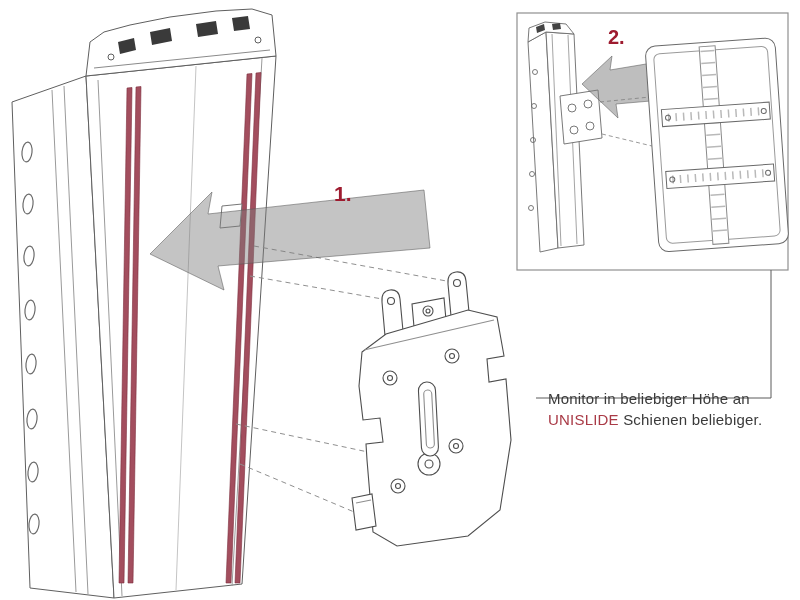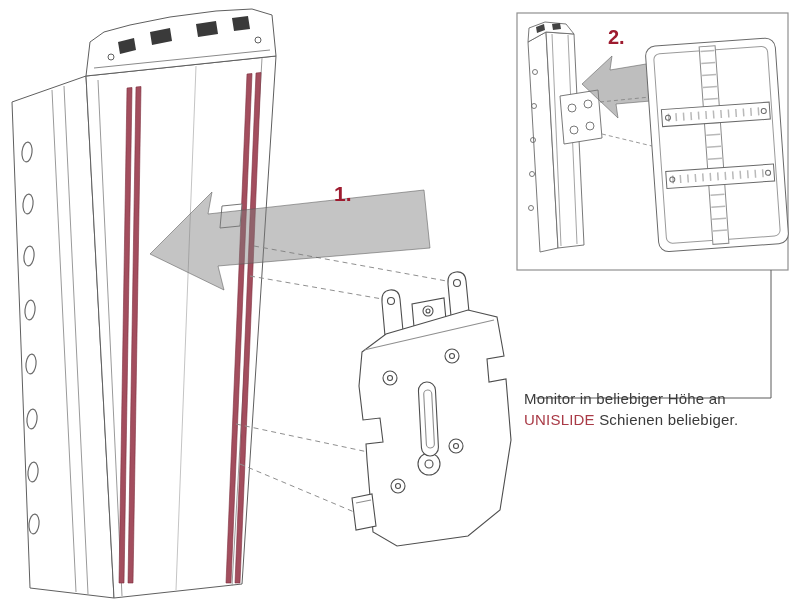--- a/index.html
+++ b/index.html
@@ -8,21 +8,21 @@
     font-family:"Liberation Sans", sans-serif;overflow:hidden;
   }
   .stage svg{position:absolute;left:0;top:0;}
   .step-label{
     position:absolute;font-weight:bold;color:#9e1b2f;
     font-family:"Liberation Sans", sans-serif;
   }
   .step-label.one{left:334px;top:182px;font-size:21px;}
   .step-label.two{left:608px;top:26px;font-size:20px;}
   .caption{
-    position:absolute;left:524px;top:388px;width:252px;
+    position:absolute;left:548px;top:388px;width:252px;
     font-size:15px;line-height:21px;color:#3a3a3a;letter-spacing:0.2px;
   }
   .caption .brand{color:#a93a46;}
 </style>
 </head>
 <body>
 
 <div class="stage">
 
   <svg width="800" height="600" viewBox="0 0 800 600">

